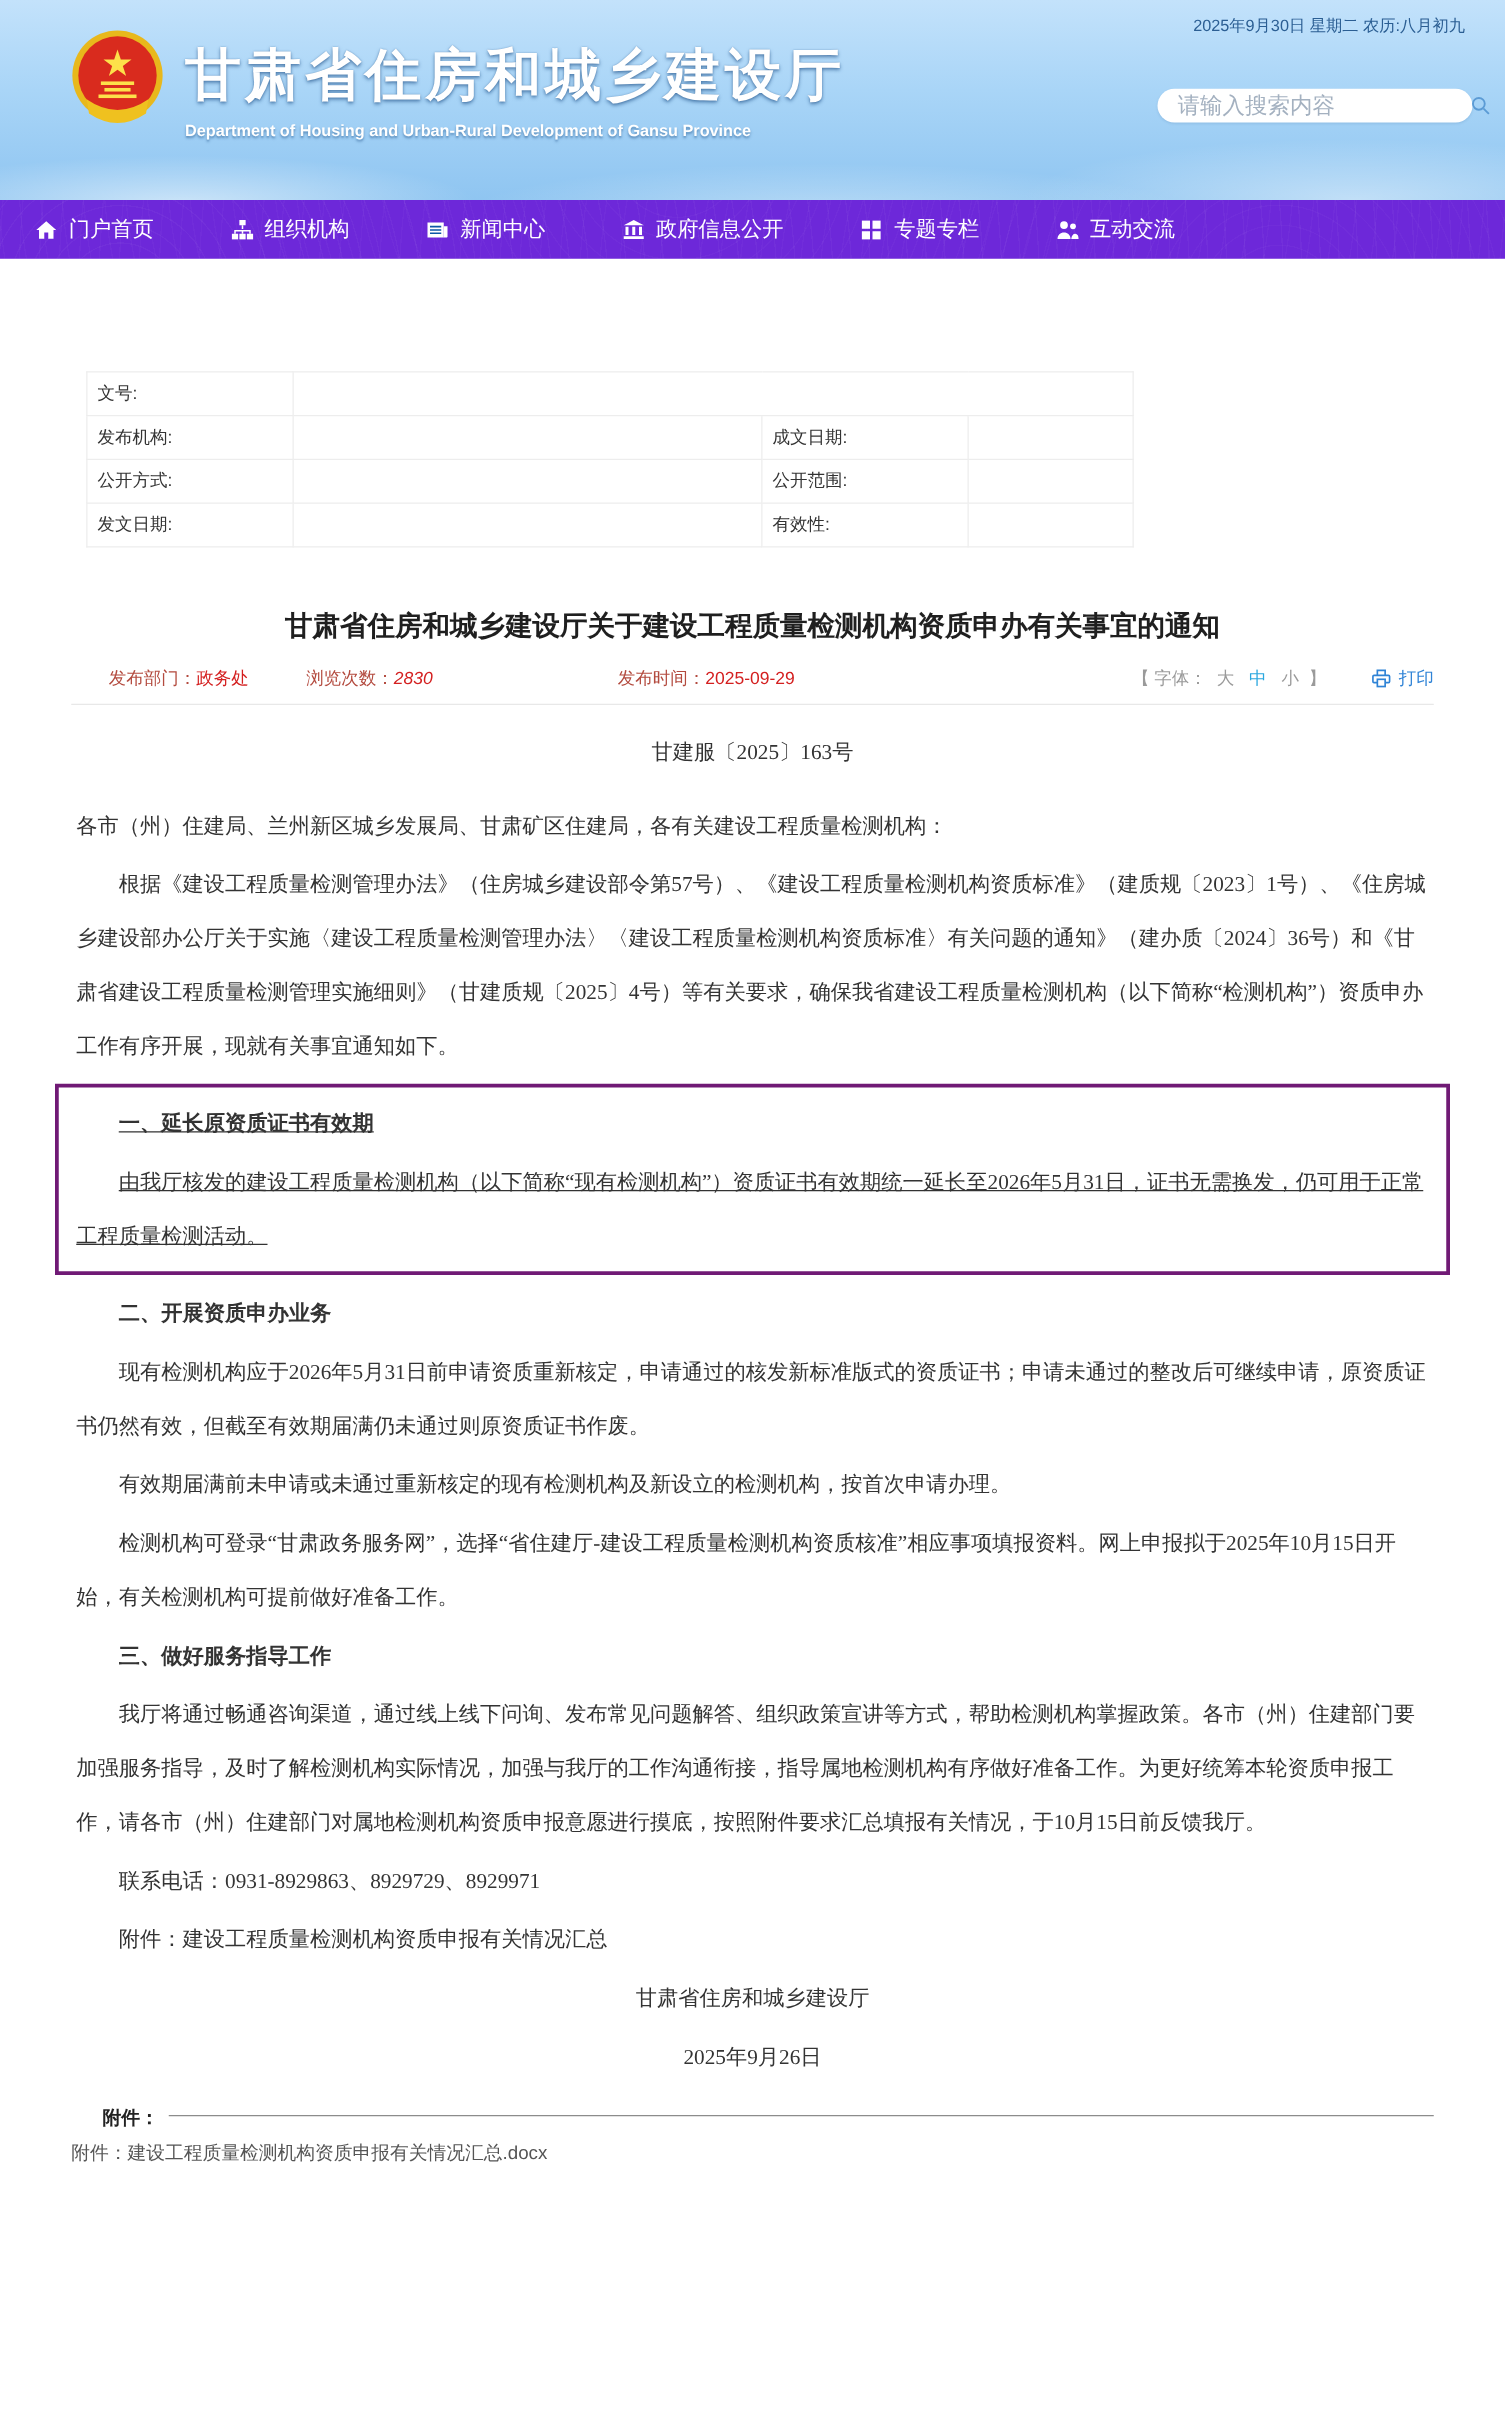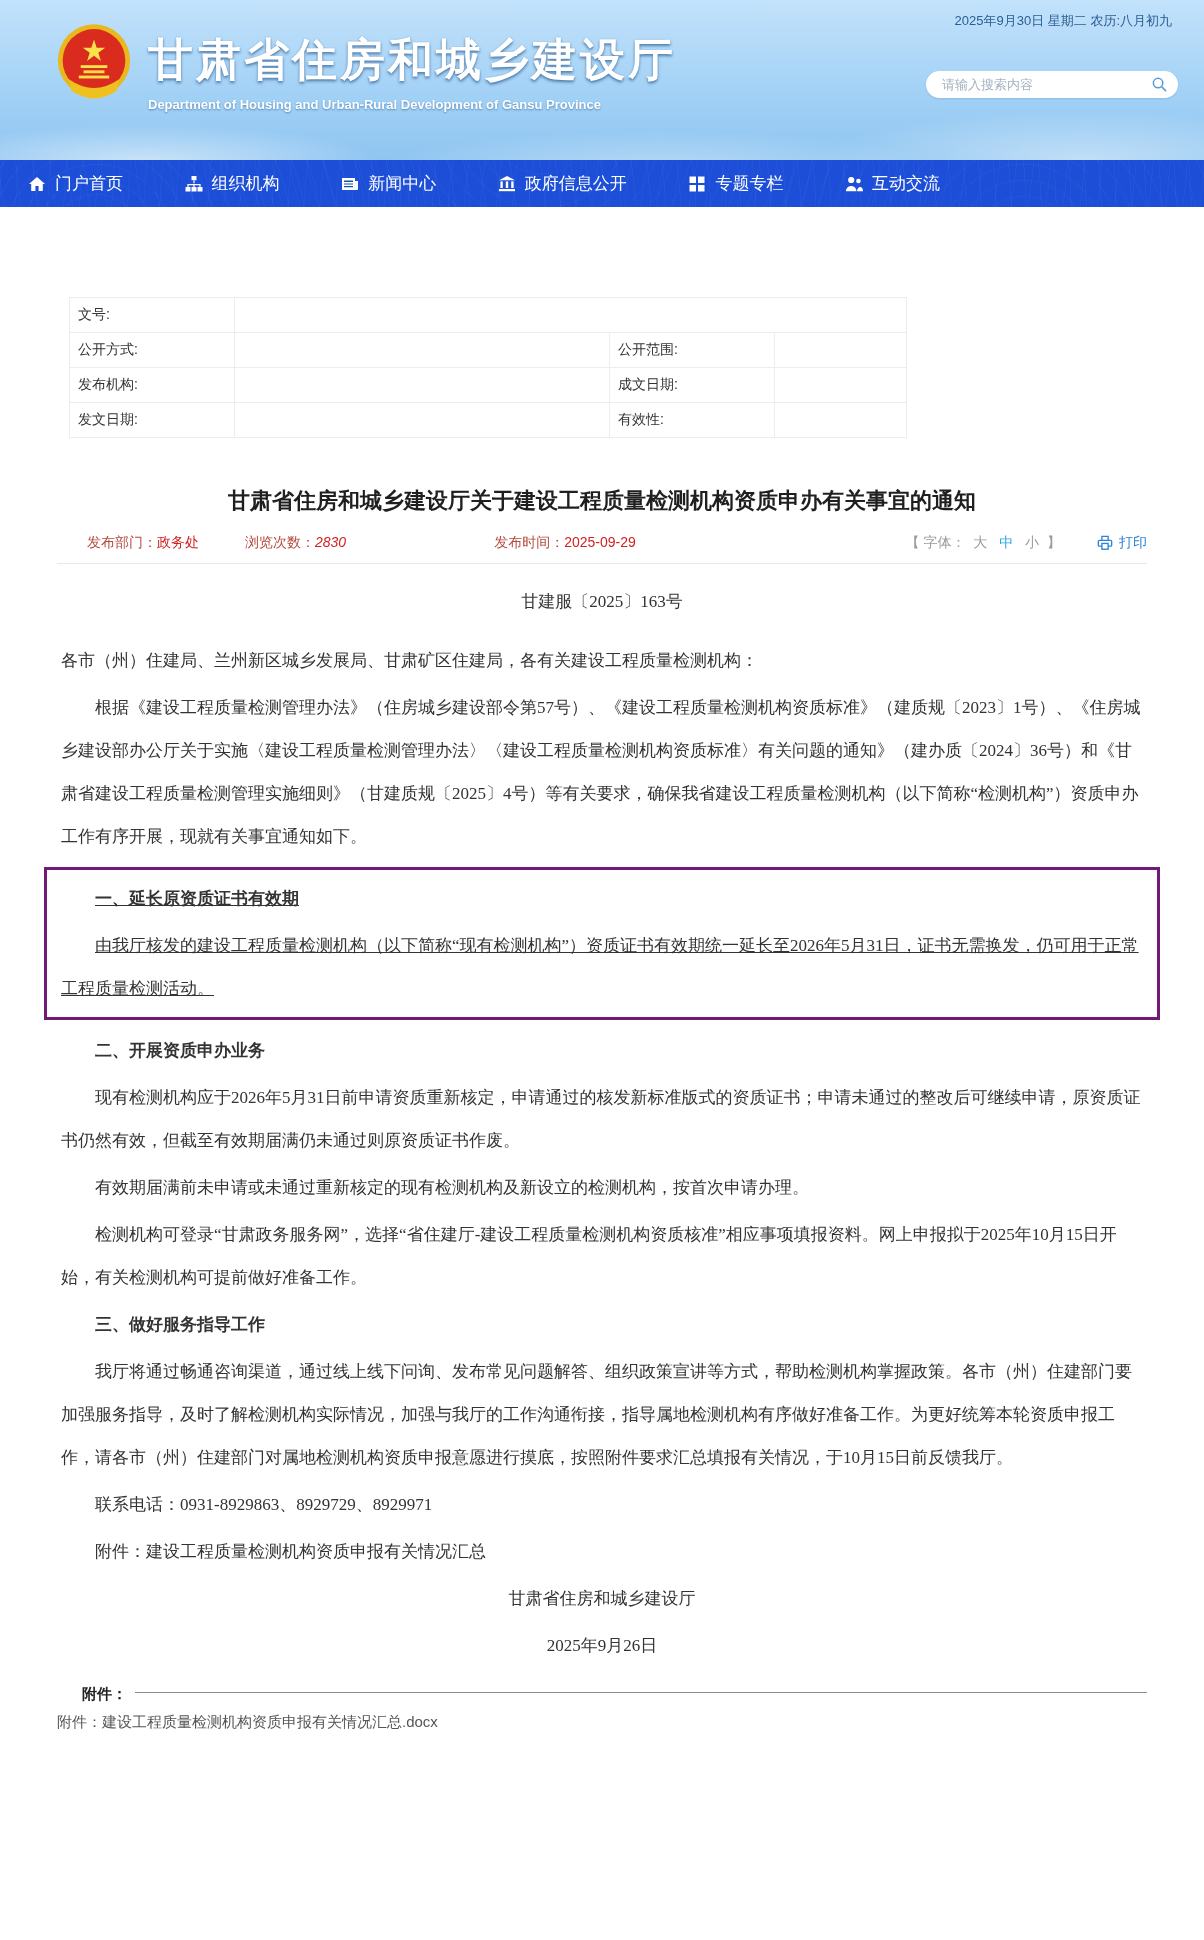--- a/index.html
+++ b/index.html
@@ -21,25 +21,25 @@
   .brand{position:absolute;left:56px;top:22px;display:flex;align-items:flex-start;gap:16px;z-index:2;}
   .emblem{width:76px;height:92px;flex:0 0 auto;}
   .brand-text{padding-top:8px;}
   .site-title{font-size:45px;font-weight:bold;color:#fff;letter-spacing:3px;white-space:nowrap;
     text-shadow:0 2px 3px rgba(21,72,128,.6),0 0 1px rgba(21,72,128,.45);}
   .site-subtitle{margin-top:7px;font-size:13px;font-weight:bold;color:#fff;white-space:nowrap;
     text-shadow:0 1px 2px rgba(21,72,128,.55);}
   .searchbox{position:absolute;top:71px;right:26px;width:252px;height:27px;background:#fff;
     border-radius:14px;display:flex;align-items:center;padding:0 10px 0 14px;box-sizing:border-box;
     box-shadow:0 1px 2px rgba(40,90,140,.15);z-index:2;}
-  .searchbox input{flex:1;border:none;outline:none;font-size:13px;color:#7f1d1d;background:transparent;}
+  .searchbox input{flex:1;border:none;outline:none;font-size:18px;color:#7f1d1d;background:transparent;}
   .searchbox input::placeholder{color:#a4b1c0;}
   .search-icon{display:flex;align-items:center;}
   
-  .mainnav{height:47px;background:#1d4ed8;position:relative;overflow:hidden;}
+  .mainnav{height:47px;background:#6d28d9;position:relative;overflow:hidden;}
   .mainnav::before{content:"";position:absolute;inset:0;opacity:.5;
     background:
       repeating-radial-gradient(circle at 8% 170%, rgba(255,255,255,.07) 0 1px, transparent 1px 15px),
       repeating-radial-gradient(circle at 45% -80%, rgba(255,255,255,.06) 0 1px, transparent 1px 17px),
       repeating-radial-gradient(circle at 85% 180%, rgba(255,255,255,.06) 0 1px, transparent 1px 16px);}
   .nav-inner{position:relative;display:flex;align-items:center;height:100%;
     margin:0 264px 0 28px;justify-content:space-between;z-index:2;}
   .nav-item{display:flex;align-items:center;gap:9px;color:#fff;font-size:17px;cursor:pointer;white-space:nowrap;}
   .nav-item svg{width:18px;height:18px;fill:#fff;}
   
@@ -174,29 +174,29 @@
         <col style="width:375px">
         <col style="width:165px">
         <col style="width:132px">
       </colgroup>
     <tbody>
         <tr>
       <td class="lab">文号:</td>
       <td colspan="3"></td>
     </tr>
     <tr>
+      <td class="lab">发布机构:</td>
+      <td></td>
+      <td class="lab">成文日期:</td>
+      <td></td>
+    </tr>
+    <tr>
       <td class="lab">公开方式:</td>
       <td></td>
       <td class="lab">公开范围:</td>
-      <td></td>
-    </tr>
-    <tr>
-      <td class="lab">发布机构:</td>
-      <td></td>
-      <td class="lab">成文日期:</td>
       <td></td>
     </tr>
     <tr>
       <td class="lab">发文日期:</td>
       <td></td>
       <td class="lab">有效性:</td>
       <td></td>
     </tr>
   </tbody>
     </table>

